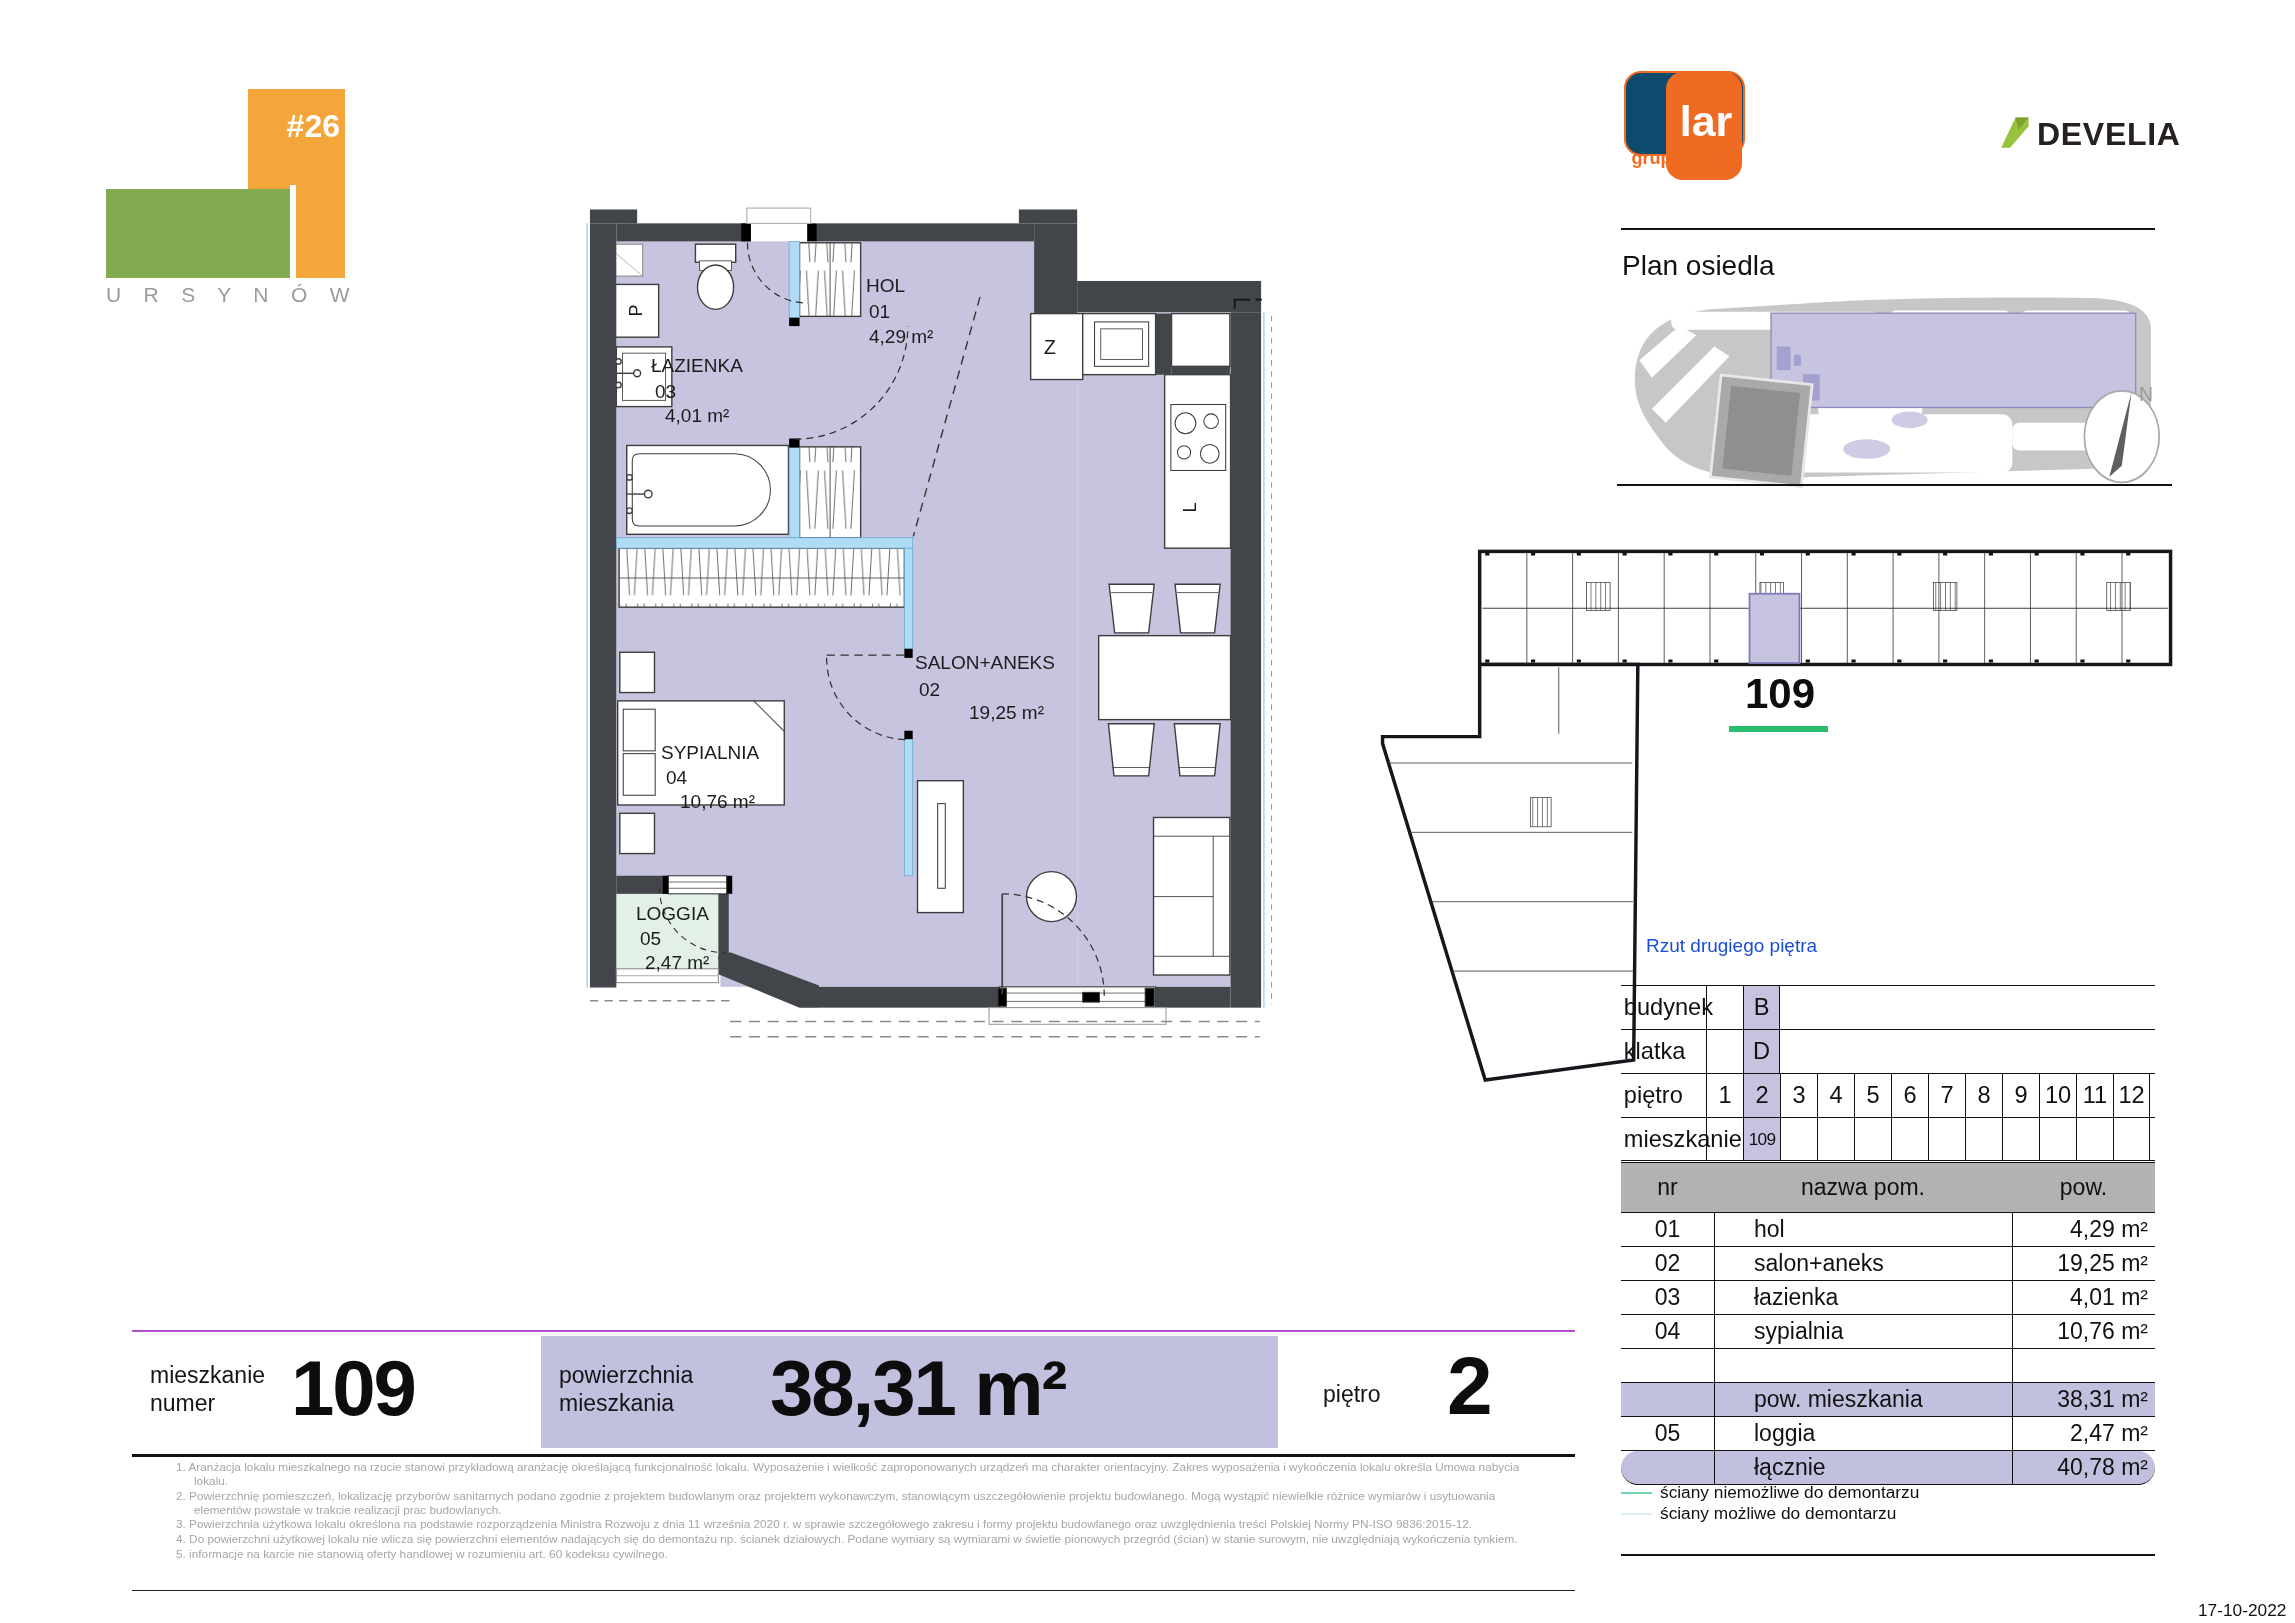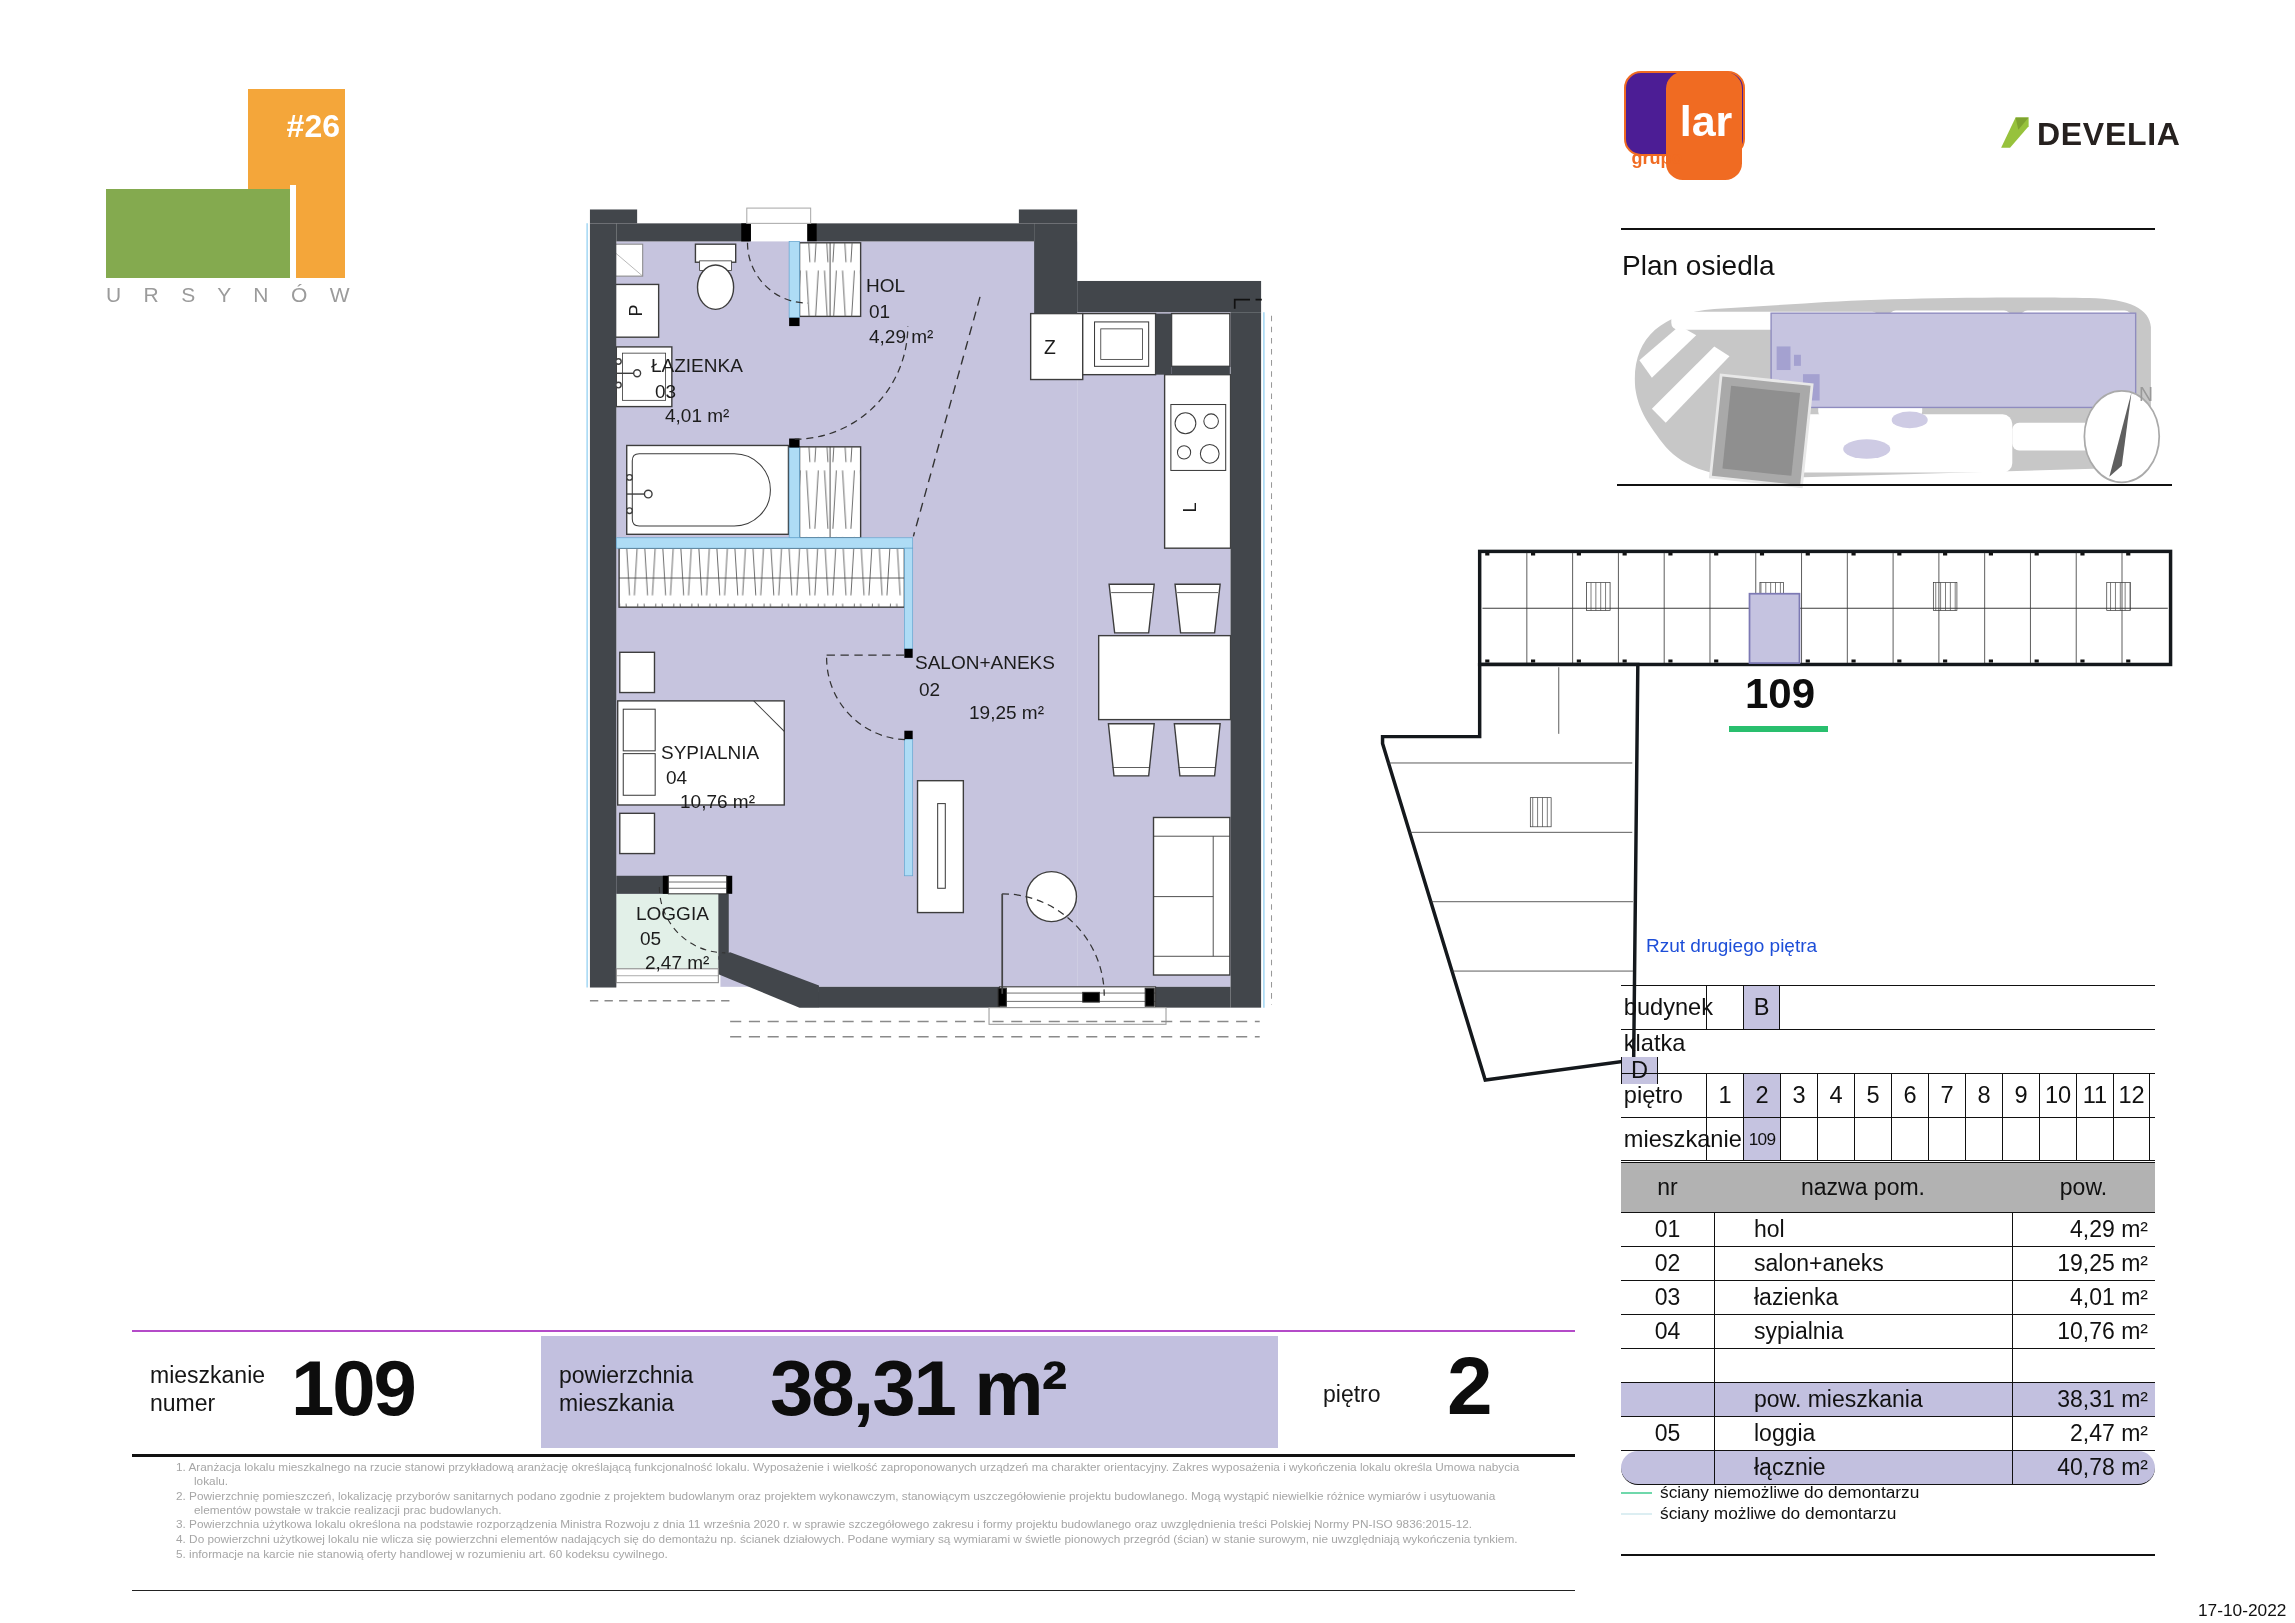--- a/index.html
+++ b/index.html
@@ -224,21 +224,21 @@
 <div class="lbl" style="left:680px;top:791px;">10,76 m²</div>
 
 <div class="lbl" style="left:636px;top:903px;">LOGGIA</div>
 <div class="lbl" style="left:640px;top:928px;">05</div>
 <div class="lbl" style="left:645px;top:952px;">2,47 m²</div>
 
 <div class="lbl rot" style="left:617px;top:300px;width:39px;text-align:center;font-size:18px;">P</div>
 <div class="lbl" style="left:1044px;top:336px;font-size:19.4px;">Z</div>
 <div class="lbl rot" style="left:1169px;top:497px;width:42px;text-align:center;font-size:18px;">L</div>
 
-<div class="abs" style="left:1624px;top:71px;width:121px;height:85px;border:2.8px solid #f06b22;border-radius:17px;box-sizing:border-box;background:#4c1d95;">
+<div class="abs" style="left:1624px;top:71px;width:121px;height:85px;border:2.8px solid #f06b22;border-radius:17px;box-sizing:border-box;background:#0c4a6e;">
   <div class="abs" style="left:40px;top:-1.4px;width:76px;height:108px;background:#f06b22;border-radius:16.7px;"></div>
   <div class="abs" style="left:49px;top:23.6px;width:62px;text-align:center;font-size:43px;font-weight:700;color:#fff;">lar</div>
   <div class="abs" style="left:5.6px;top:75px;font-size:18px;font-weight:700;color:#f06b22;">grupo</div>
 </div>
 <div class="abs" style="left:1997px;top:110px;width:167px;height:44px;">
   <svg width="33" height="33" style="position:absolute;left:0;top:5.6px;" viewBox="0 0 48 48">
     <polygon points="6,46 27,2 46,2 46,15 19,46" fill="#97c23c"></polygon>
     <polygon points="27,2 46,2 31,20" fill="#7ea32f"></polygon>
   </svg>
   <div class="abs" style="left:40px;top:5.6px;font-size:32px;font-weight:800;color:#26211f;letter-spacing:0.7px;">DEVELIA</div>
@@ -328,21 +328,21 @@
 <div class="abs" style="left:1728px;top:670px;width:104px;text-align:center;font-size:42px;font-weight:800;color:#0d0d0d;">109</div>
 <div class="abs" style="left:1729px;top:726px;width:99px;height:6.2px;background:#29bf6e;"></div>
 
 <div class="abs" style="left:1646px;top:935px;font-size:19px;color:#1d4ed8;">Rzut drugiego piętra</div>
 
 <div class="t1row" style="top:985px;">
   <div class="t1lab">budynek</div>
   <div class="cell"></div>
   <div class="cell cellend hl">B</div>
 </div>
-<div class="t1row" style="top:1029px;flex-direction:column;">
+<div class="t1row" style="top:1029px;">
   <div class="t1lab">klatka</div>
   <div class="cell"></div>
   <div class="cell cellend hl">D</div>
 </div>
 <div class="t1row" style="top:1073px;">
   <div class="t1lab">piętro</div>
   <div class="cell">1</div>
   <div class="cell hl">2</div>
   <div class="cell">3</div>
   <div class="cell">4</div>

